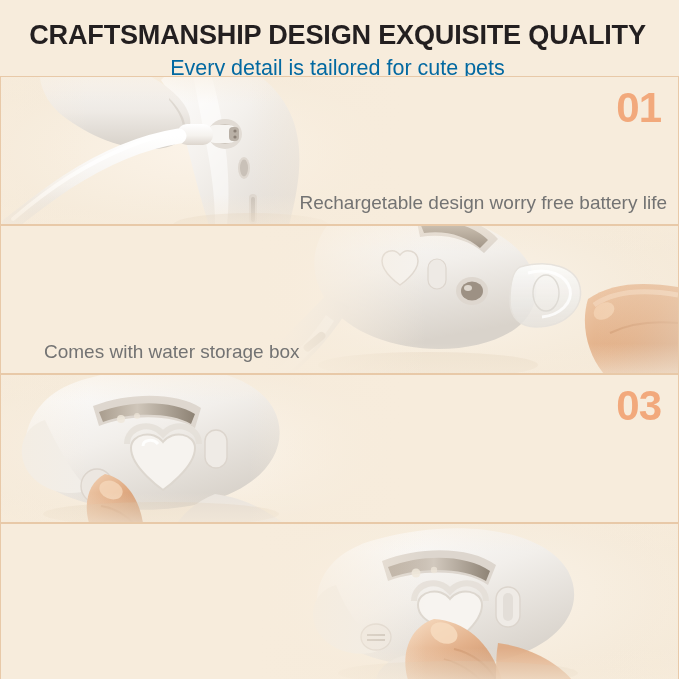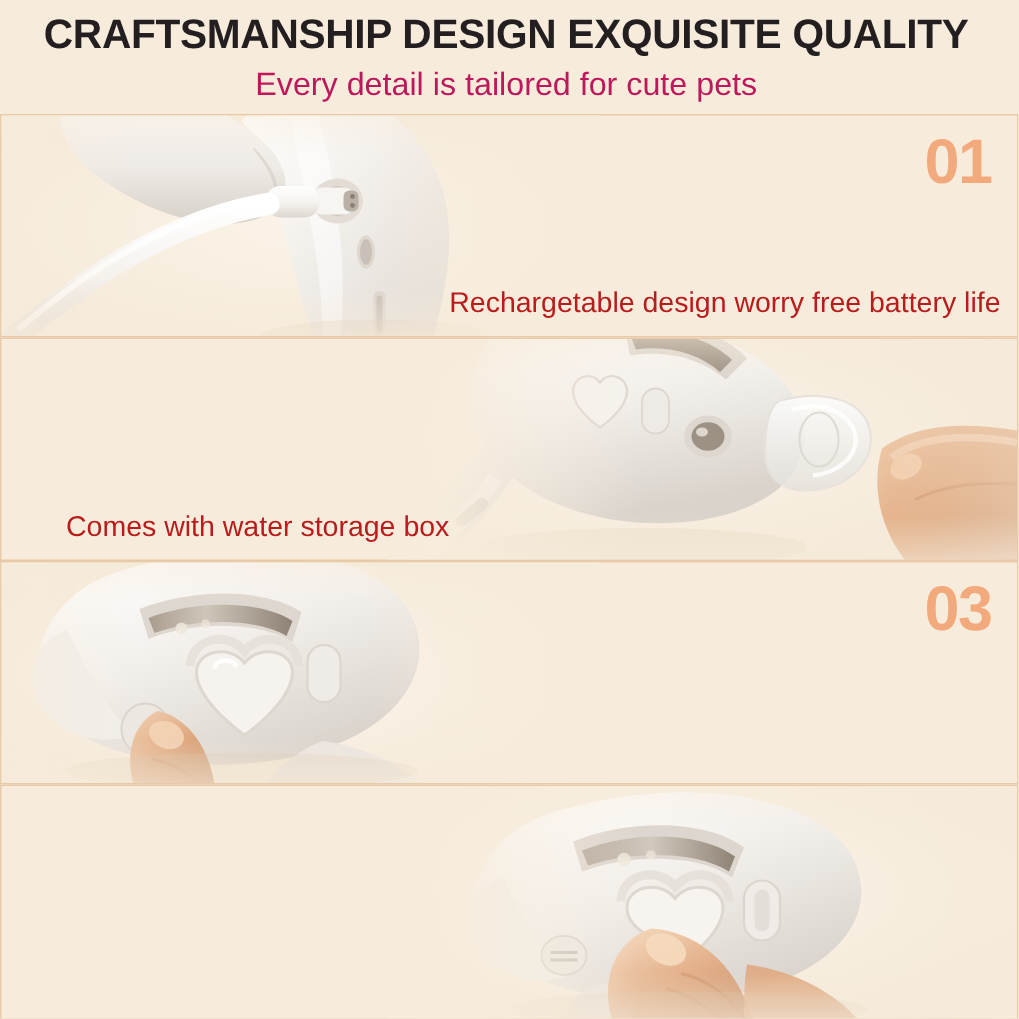--- a/index.html
+++ b/index.html
@@ -14,41 +14,41 @@
     background: #f7ecdc;
     font-family: "Liberation Sans", sans-serif;
     position: relative;
   }
 
   
   .header {
     width: 675px;
     height: 76px;
     background: #f7ecdc;
-    padding-top: 6px;
+    padding-top: 18px;
     text-align: center;
     overflow: hidden;
   }
 
   .title {
     font-family: "Liberation Sans", sans-serif;
     font-size: 27.5px;
     font-weight: bold;
     color: #231f20;
     letter-spacing: -0.2px;
     line-height: 34px;
     white-space: nowrap;
     transform: scaleX(0.985);
   }
 
   .subtitle {
     font-family: "Liberation Sans", sans-serif;
     font-size: 21.5px;
     font-weight: normal;
-    color: #be185d;
+    color: #0369a1;
     line-height: 30px;
     white-space: nowrap;
     margin-top: 1px;
   }
 
   
   .panels {
     width: 679px;
     height: 603px;
     display: flex;
@@ -87,21 +87,21 @@
   }
   .badge.right { right: 17px; top: 10px; }
   .badge.left  { left: 15px;  top: 10px; }
 
   
   .caption {
     position: absolute;
     font-family: "Liberation Sans", sans-serif;
     font-size: 19px;
     font-weight: normal;
-    color: #b91c1c;
+    color: #737373;
     line-height: 24px;
     white-space: nowrap;
     z-index: 6;
   }
   .caption.right  { right: 11px; bottom: 9px; }
   .caption.left   { left: 16px;  bottom: 9px; margin-left: 27px; }
 
   
   .photo {
     position: absolute;

